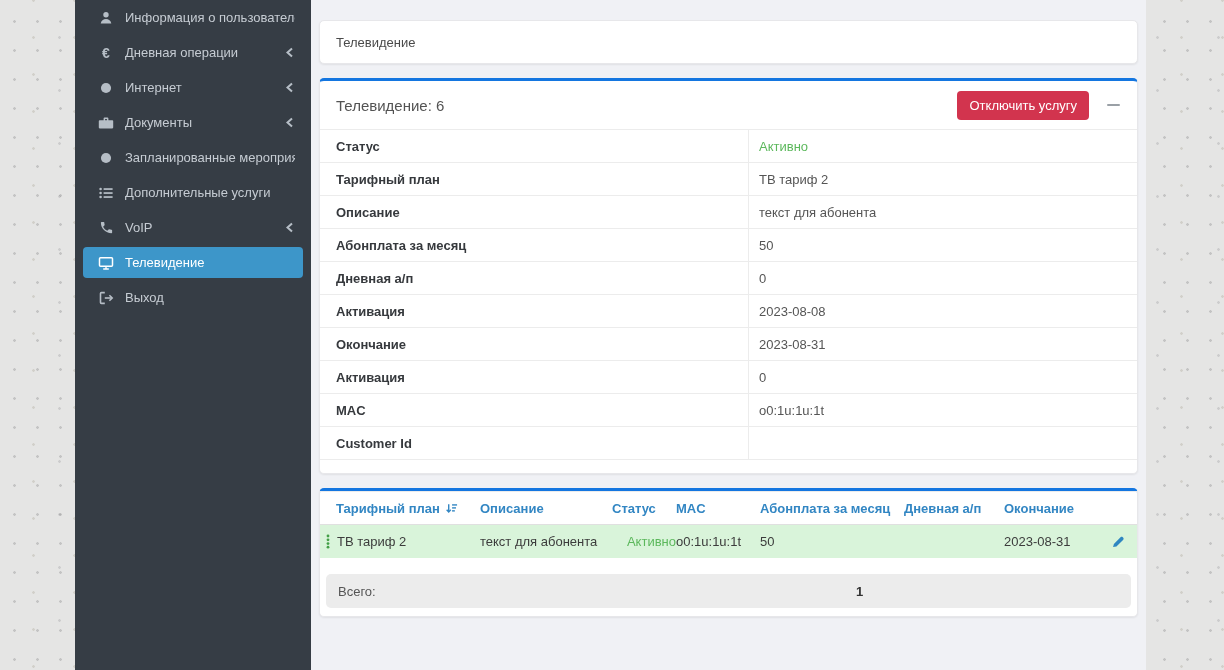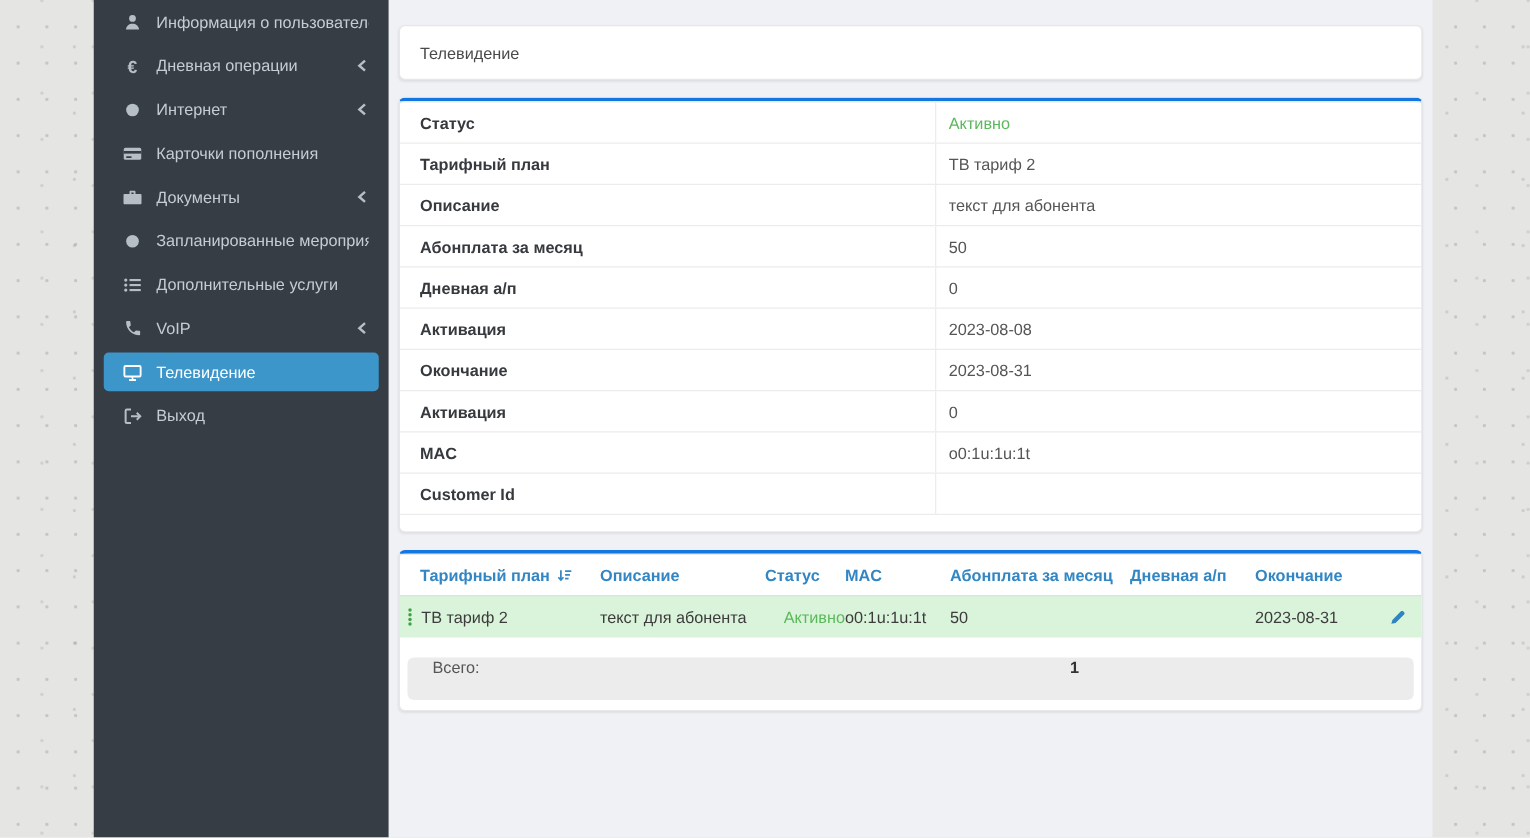--- a/index.html
+++ b/index.html
@@ -81,21 +81,21 @@
   .subs-grid.header-row { height:33px; border-top:1px solid #ececec; color:#3286c3; font-weight:bold; }
   .subs-grid.header-row .hcell { display:flex; align-items:center; gap:5px; cursor:pointer; white-space:nowrap; }
   .subs-grid.data-row { height:34px; background:#d9f4da; border-top:1px solid #e0e0e0; color:#3c3c3c; }
   .plan-cell { display:flex; align-items:center; gap:7px; margin-left:-10px; }
   .drag-dots { display:flex; cursor:grab; }
   .edit-cell { display:flex; align-items:center; padding-left:10px; }
   .edit-btn { cursor:pointer; display:flex; }
 
   .subs-footer {
     margin:16px 6px 0 6px; height:34px; background:#ececec; border-radius:5px;
-    position:relative; display:flex; align-items:flex-start; padding-left:20px;
+    position:relative; display:flex; align-items:center; padding-left:12px;
     font-size:13px; color:#555;
   }
   .subs-footer .total { position:absolute; left:530px; font-weight:bold; color:#333; font-size:13px; }
   .subs-bottom-pad { height:8px; }
 </style>
 </head>
 <body>
 
 <div class="screen">
 
@@ -131,30 +131,20 @@
       </span>
       <span class="slabel">Интернет</span>
       <span class="chev">
         <svg width="11" height="13" viewBox="0 0 11 13">
             <path class="icon-stroke" stroke-width="2" d="M8 2.5 3.5 6.5 8 10.5"></path>
           </svg>
       </span>
     </div>
 
 
-    <div class="side-item">
-      <span class="sicon">
-        <svg width="16" height="16" viewBox="0 0 16 16">
-            <rect class="icon-fill" x="1" y="3.2" width="14" height="9.6" rx="1.3"></rect>
-            <rect x="1" y="5.8" width="14" height="2.1" fill="#363d45"></rect>
-            <rect x="3" y="10" width="4.2" height="1.4" fill="#363d45"></rect>
-          </svg>
-      </span>
-      <span class="slabel">Карточки пополнения</span>
-    </div>
 
     <div class="side-item">
       <span class="sicon">
         <svg width="16" height="16" viewBox="0 0 16 16">
             <path class="icon-fill" d="M5.6 5.2V3.4c0-.5.4-.9.9-.9h3c.5 0 .9.4.9.9v1.8h-1.5V4h-1.8v1.2zM1.6 5.2h12.8c.5 0 .8.4.8.8v6.6c0 .5-.4.8-.8.8H1.6c-.5 0-.8-.4-.8-.8V6c0-.5.4-.8.8-.8z"></path>
           </svg>
       </span>
       <span class="slabel">Документы</span>
       <span class="chev">
         <svg width="11" height="13" viewBox="0 0 11 13">
@@ -225,20 +215,29 @@
 
   </aside>
 
   <main class="main-wrap">
 
     <div class="card breadcrumb-card">
       <span>Телевидение</span>
     </div>
 
     <section class="card accent-top">
+      <div class="card-head">
+        <span class="card-title">Телевидение: 6</span>
+        <div class="head-right">
+          <button class="btn-danger">Отключить услугу</button>
+          <span class="collapse-btn">
+              <i></i>
+            </span>
+        </div>
+      </div>
 
       <div class="detail-table">
         <div class="drow">
           <div class="dlabel">Статус</div>
           <div class="dvalue green-text">Активно</div>
         </div>
         <div class="drow">
           <div class="dlabel">Тарифный план</div>
           <div class="dvalue">ТВ тариф 2</div>
         </div>

